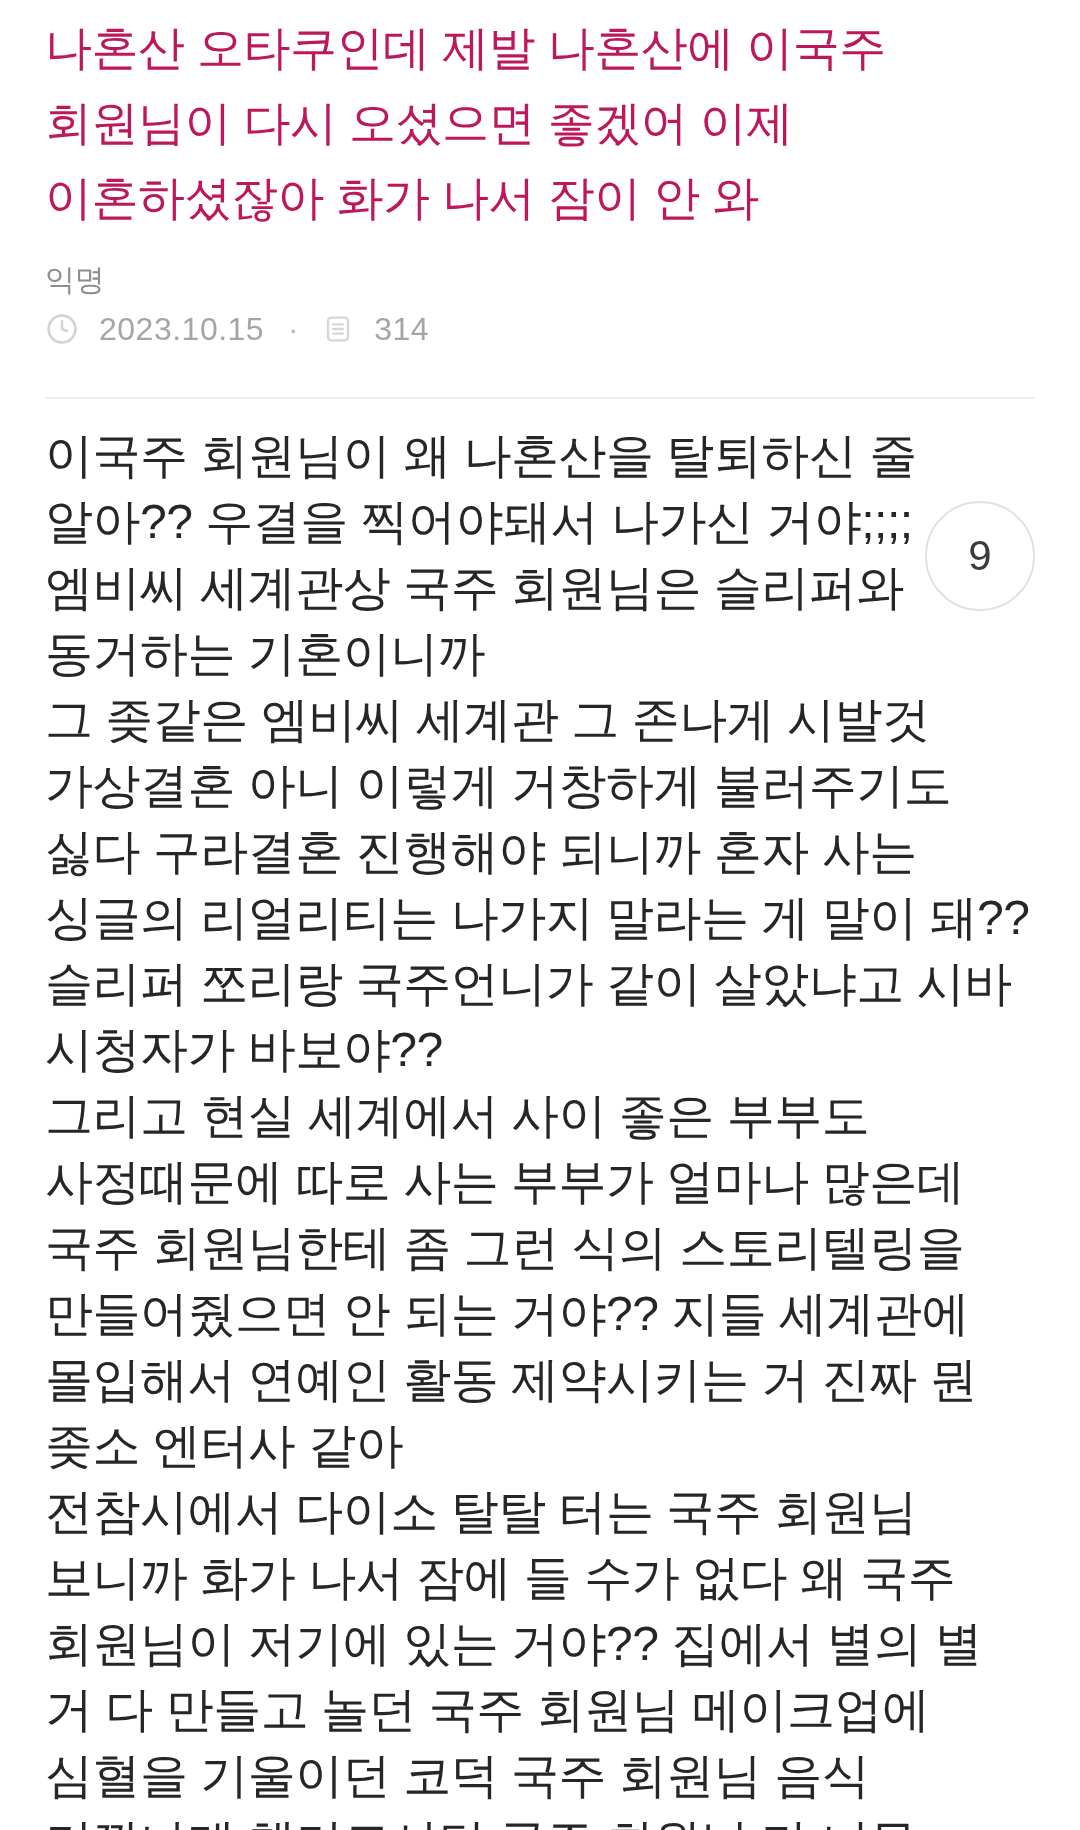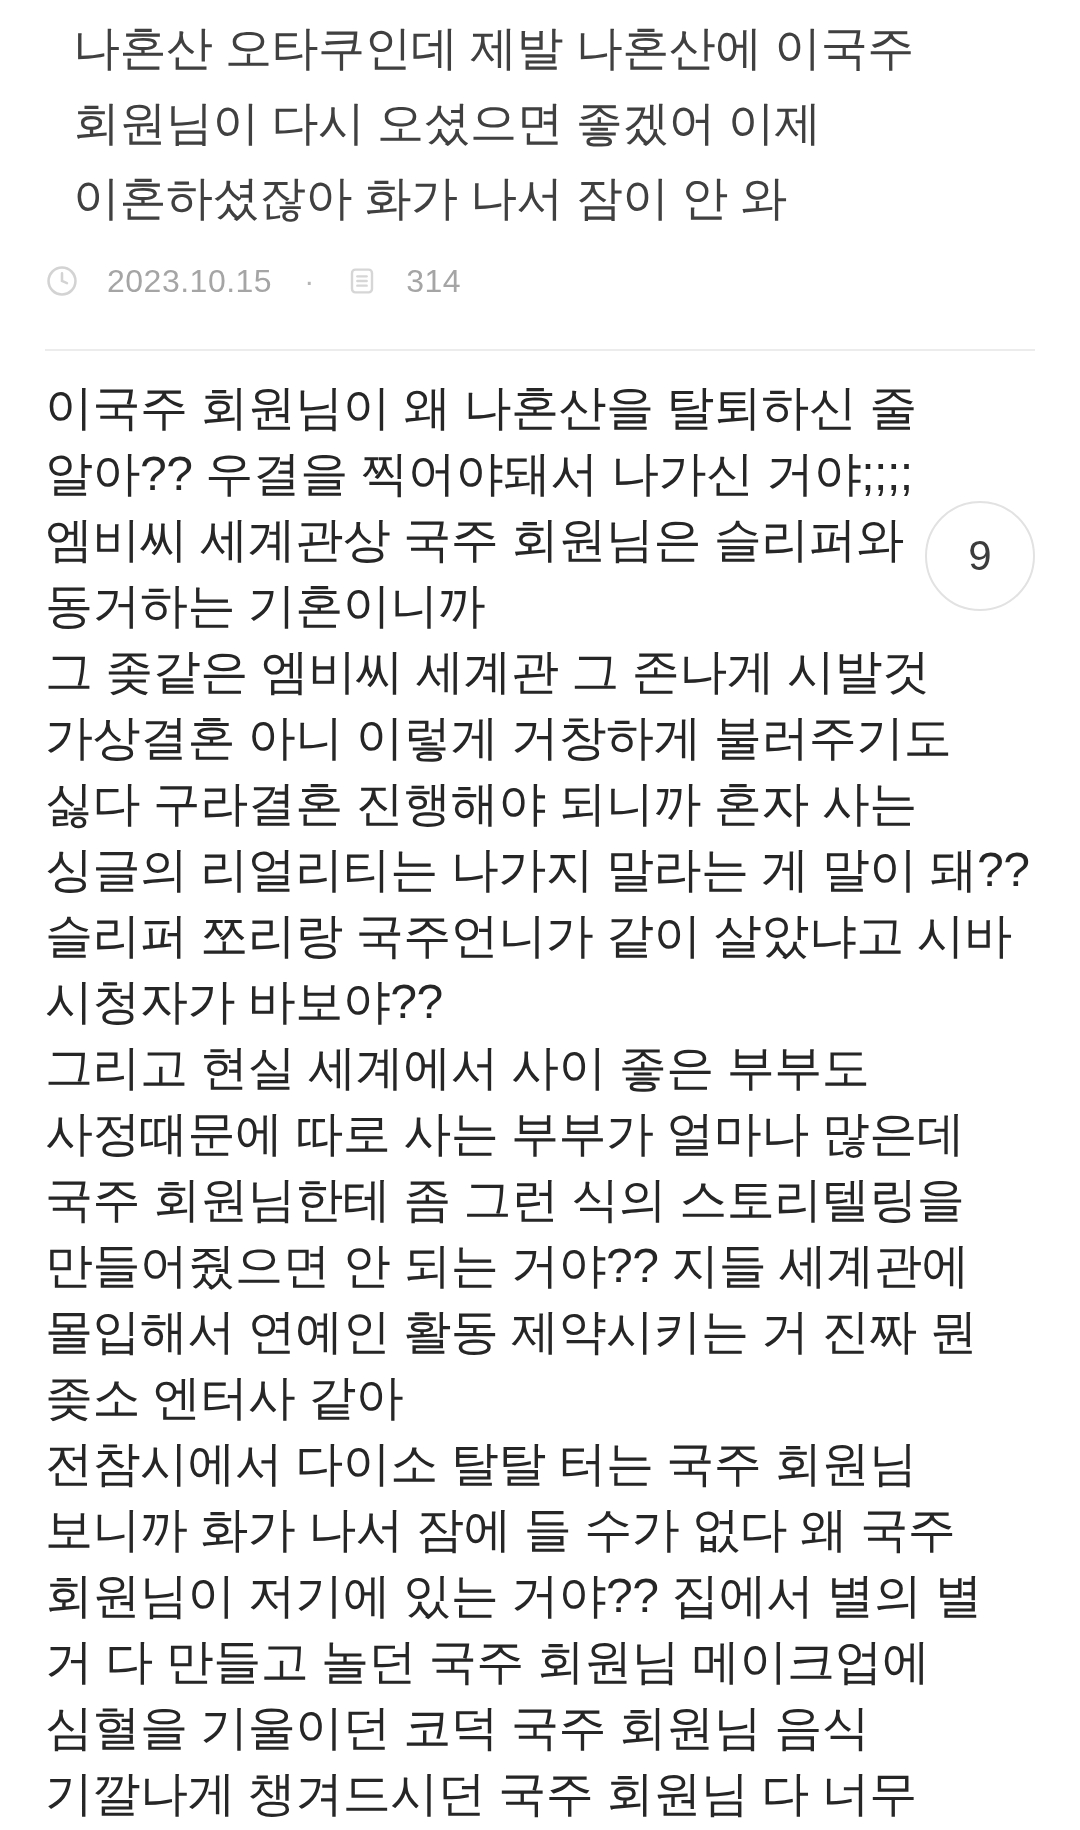--- a/index.html
+++ b/index.html
@@ -10,42 +10,41 @@
     position: relative;
     font-family: "Liberation Sans", "DejaVu Sans", sans-serif;
     overflow: hidden;
   }
   .page { padding: 10px 45px 0 45px; position: relative; }
 
   .post-title {
     font-size: 47px;
     line-height: 75px;
     font-weight: 500;
-    color: #404040;
+    color: #be185d;
     letter-spacing: -0.5px;
     word-break: keep-all;
     overflow-wrap: break-word;
-    margin-left: 28px;
   }
 
   .post-header { position: relative; margin-top: 26px; }
 
   .author-name {
     display: block;
     font-size: 30px;
     line-height: 38px;
     color: #8e8e8e;
     letter-spacing: -0.3px;
   }
 
   .meta-row {
     margin-top: 10px;
     display: flex;
     align-items: center;
-    gap: 28px;
+    gap: 20px;
     color: #a5a5a5;
     font-size: 32px;
     line-height: 40px;
   }
   .meta-icon { display: inline-flex; align-items: center; }
   .meta-sep {
     font-size: 30px;
     color: #b5b5b5;
     margin: 0 4px;
   }
@@ -90,20 +89,21 @@
 </style>
 </head>
 <body>
 
 <div class="page">
 
   <h1 class="post-title">나혼산 오타쿠인데 제발 나혼산에 이국주 회원님이 다시 오셨으면 좋겠어 이제 이혼하셨잖아 화가 나서 잠이 안 와</h1>
 
   <div class="post-header">
 
+    <span class="author-name">익명</span>
 
     <div class="meta-row">
 
       <span class="meta-icon">
         <svg width="34" height="34" viewBox="0 0 24 24" fill="none" stroke="#d3d3d3" stroke-width="1.8" stroke-linecap="round">
           <circle cx="12" cy="12" r="9.5"></circle>
           <path d="M12 6.5 V12 L15.5 13.5"></path>
         </svg>
       </span>
 

